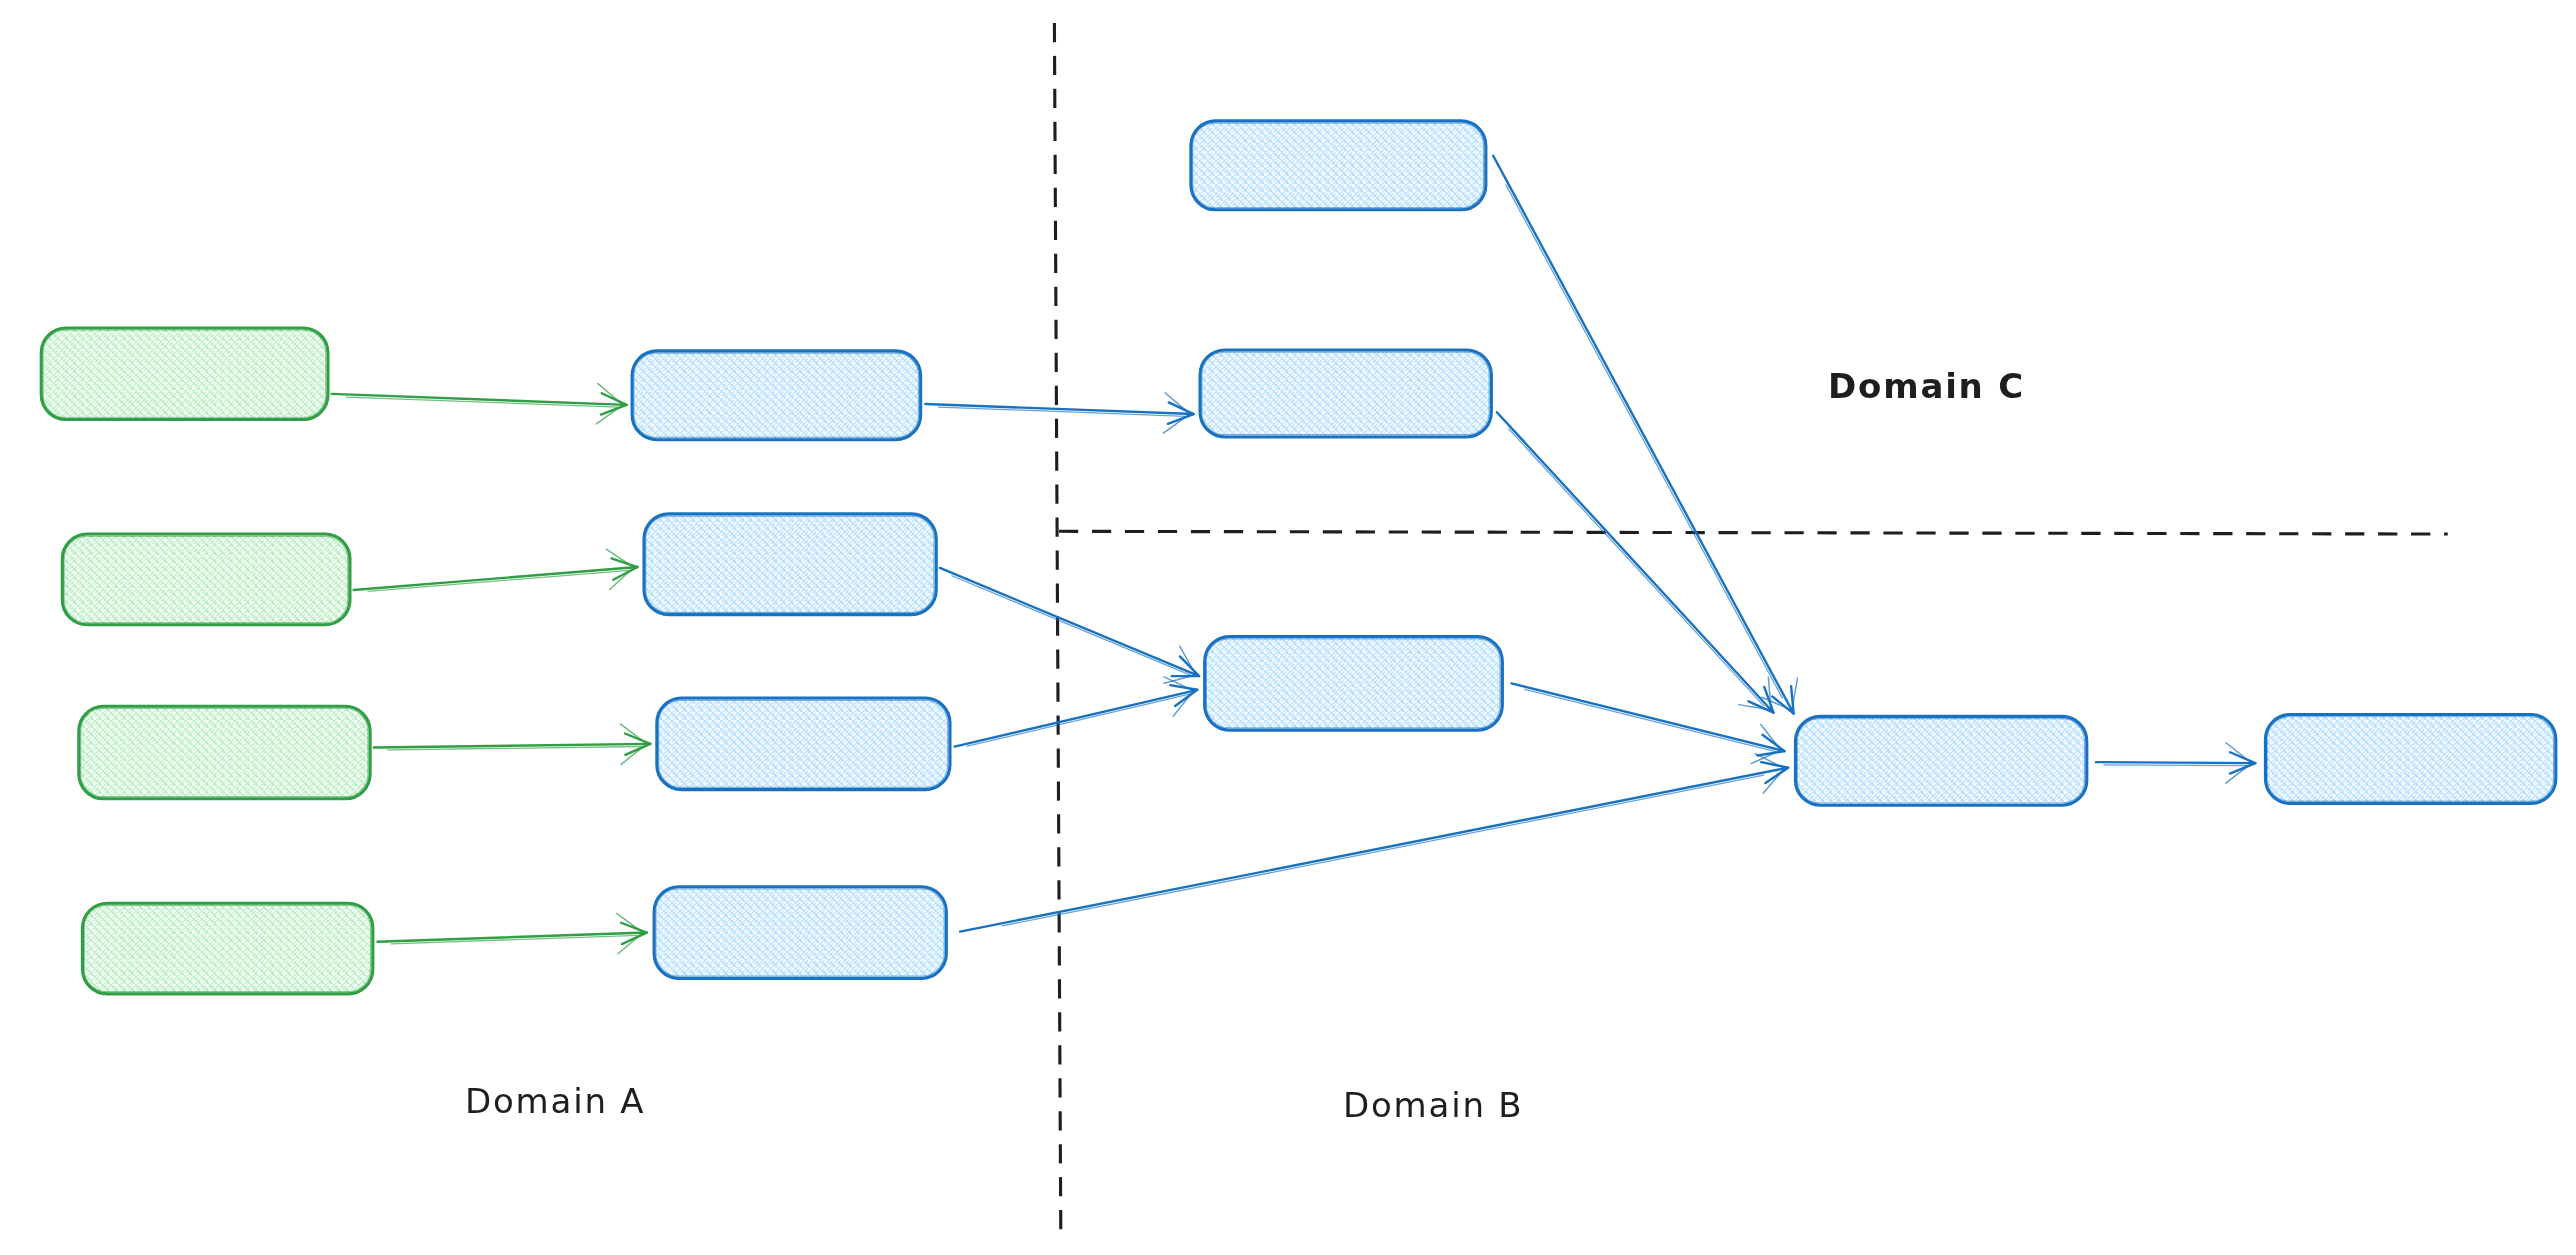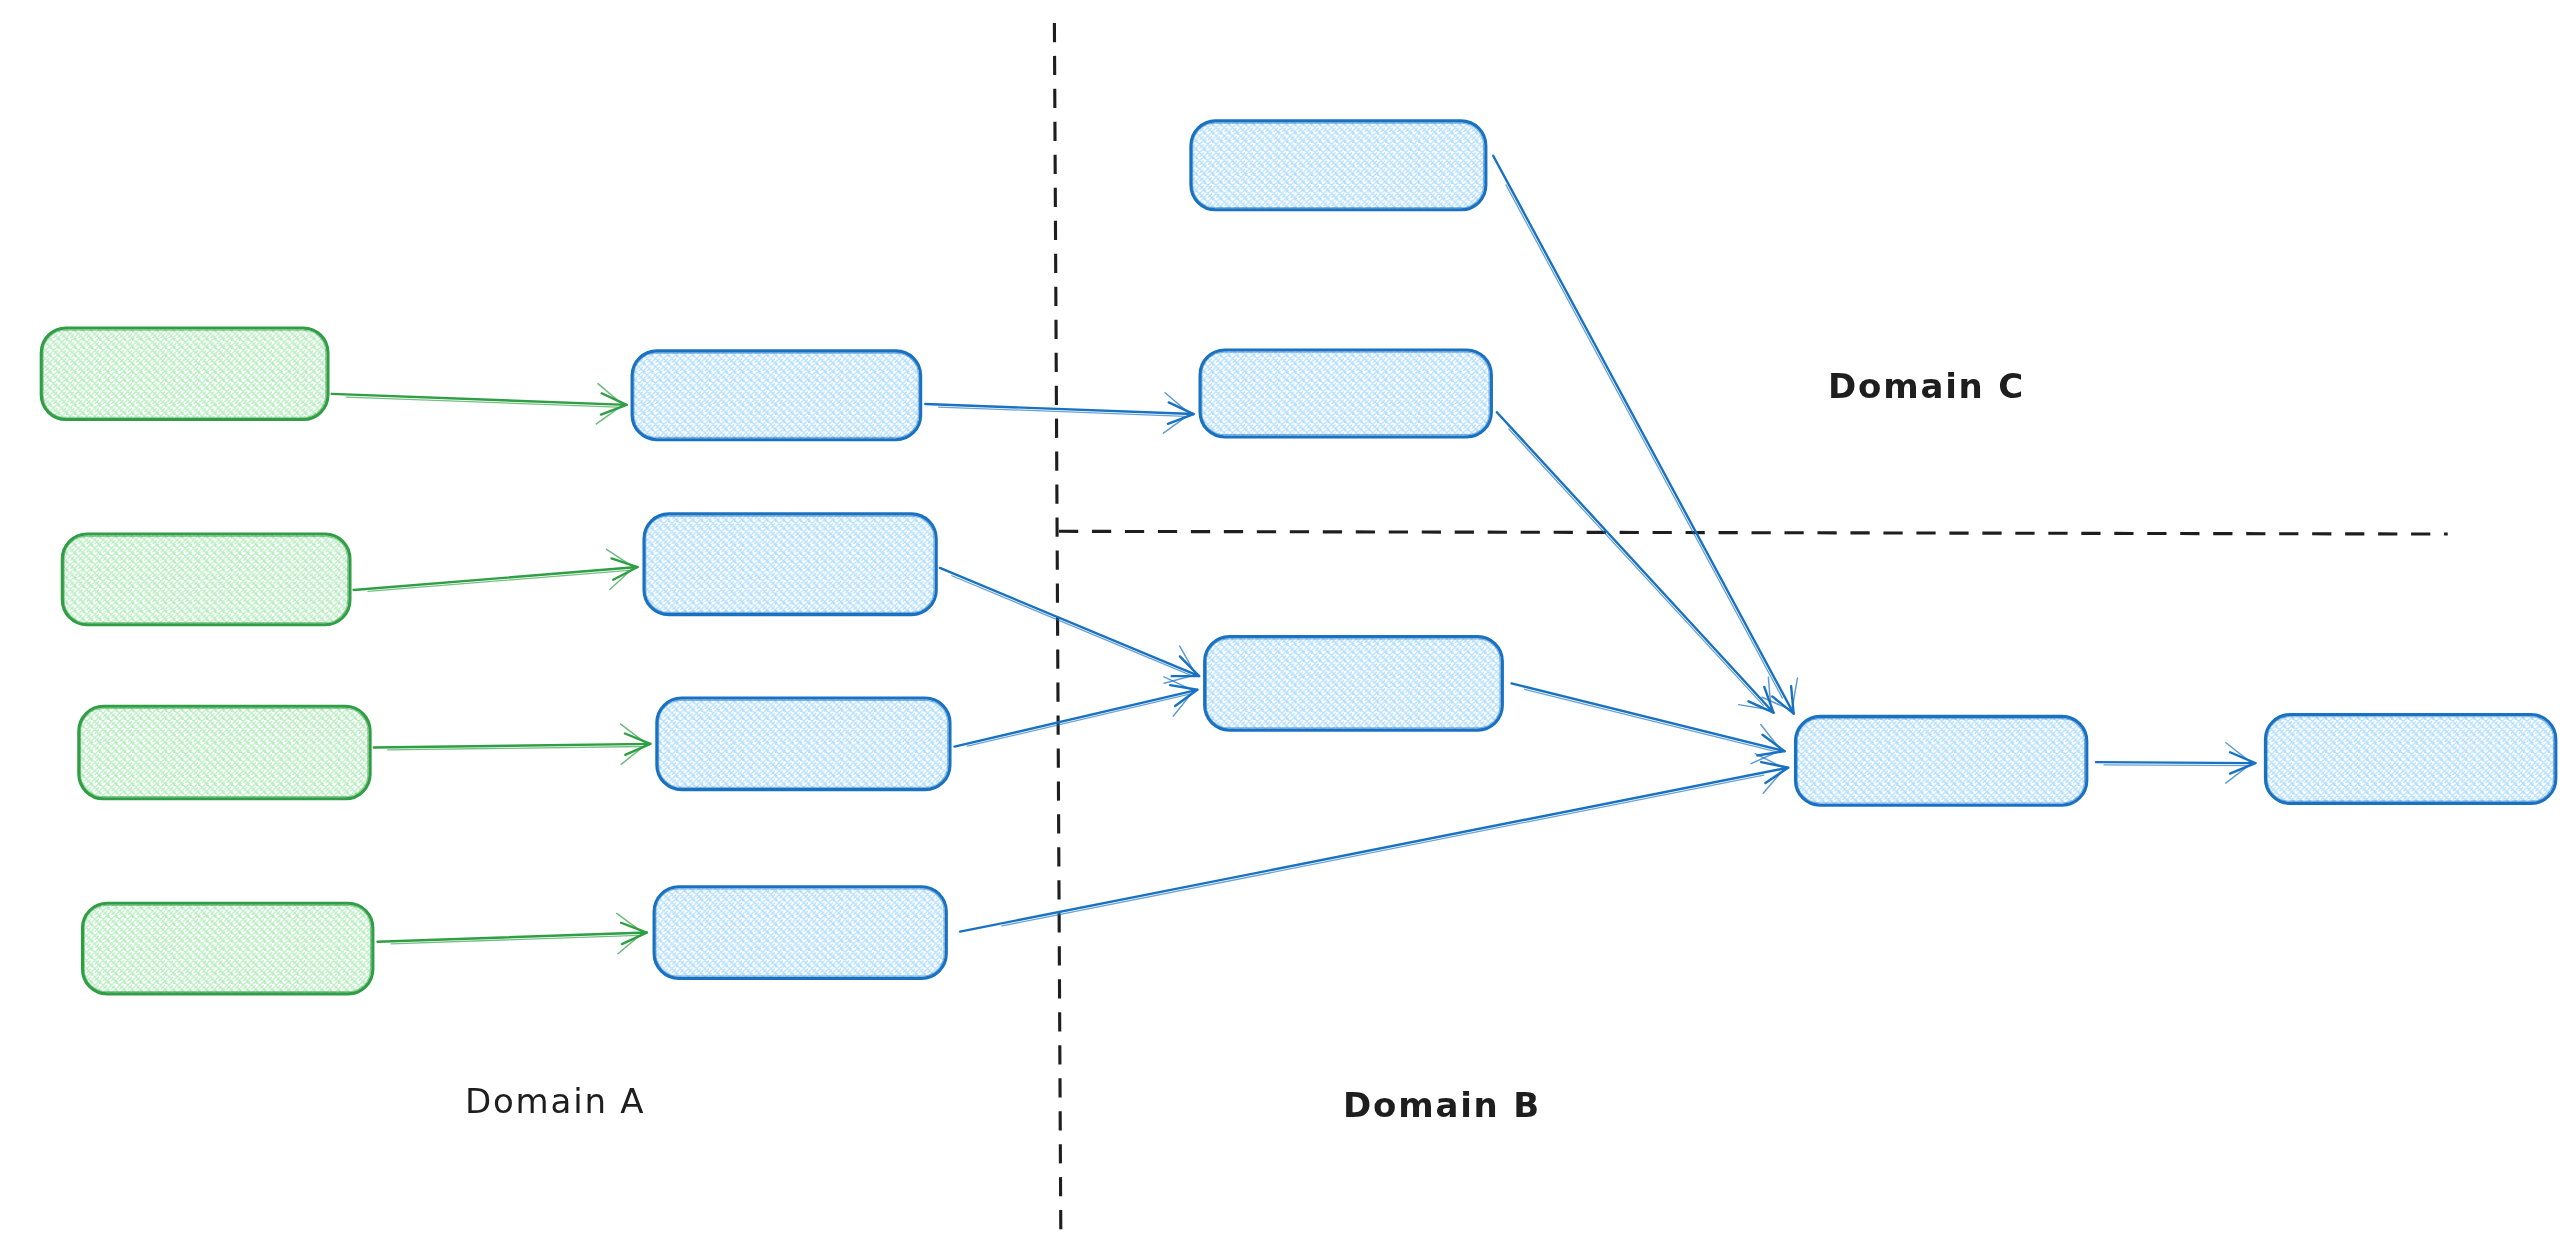--- a/index.html
+++ b/index.html
@@ -116,16 +116,16 @@
       <rect x="1310" y="382" width="318" height="95" rx="27" ry="27" fill="url(#hatch-blue)" stroke="#1971c2" stroke-width="3.4"></rect>
       <rect x="1312" y="384.5" width="313.5" height="90" rx="24" ry="24" fill="none" stroke="#1971c2" stroke-width="1.2" opacity="0.5"></rect>
       <rect x="1315" y="695" width="325" height="102" rx="27" ry="27" fill="url(#hatch-blue)" stroke="#1971c2" stroke-width="3.4"></rect>
       <rect x="1317" y="697.5" width="320.5" height="97" rx="24" ry="24" fill="none" stroke="#1971c2" stroke-width="1.2" opacity="0.5"></rect>
       <rect x="1960" y="782" width="318" height="97" rx="27" ry="27" fill="url(#hatch-blue)" stroke="#1971c2" stroke-width="3.4"></rect>
       <rect x="1962" y="784.5" width="313.5" height="92" rx="24" ry="24" fill="none" stroke="#1971c2" stroke-width="1.2" opacity="0.5"></rect>
       <rect x="2473" y="780" width="317" height="97" rx="27" ry="27" fill="url(#hatch-blue)" stroke="#1971c2" stroke-width="3.4"></rect>
       <rect x="2475" y="782.5" width="312.5" height="92" rx="24" ry="24" fill="none" stroke="#1971c2" stroke-width="1.2" opacity="0.5"></rect>
     </svg>
   <div class="dlabel" style="left: 465px; top: 1081px; color: rgb(30, 30, 30); text-align: right;">Domain A</div>
-  <div class="dlabel" style="left: 1343px; top: 1085px; color: rgb(30, 30, 30); font-weight: bold;">Domain B</div>
+  <div class="dlabel" style="left: 1343px; top: 1085px; color: rgb(30, 30, 30);">Domain B</div>
   <div class="dlabel" style="left: 1828px; top: 366px; color: rgb(30, 30, 30); font-weight: bold;">Domain C</div>
 </div>
 
 
 </body></html>

